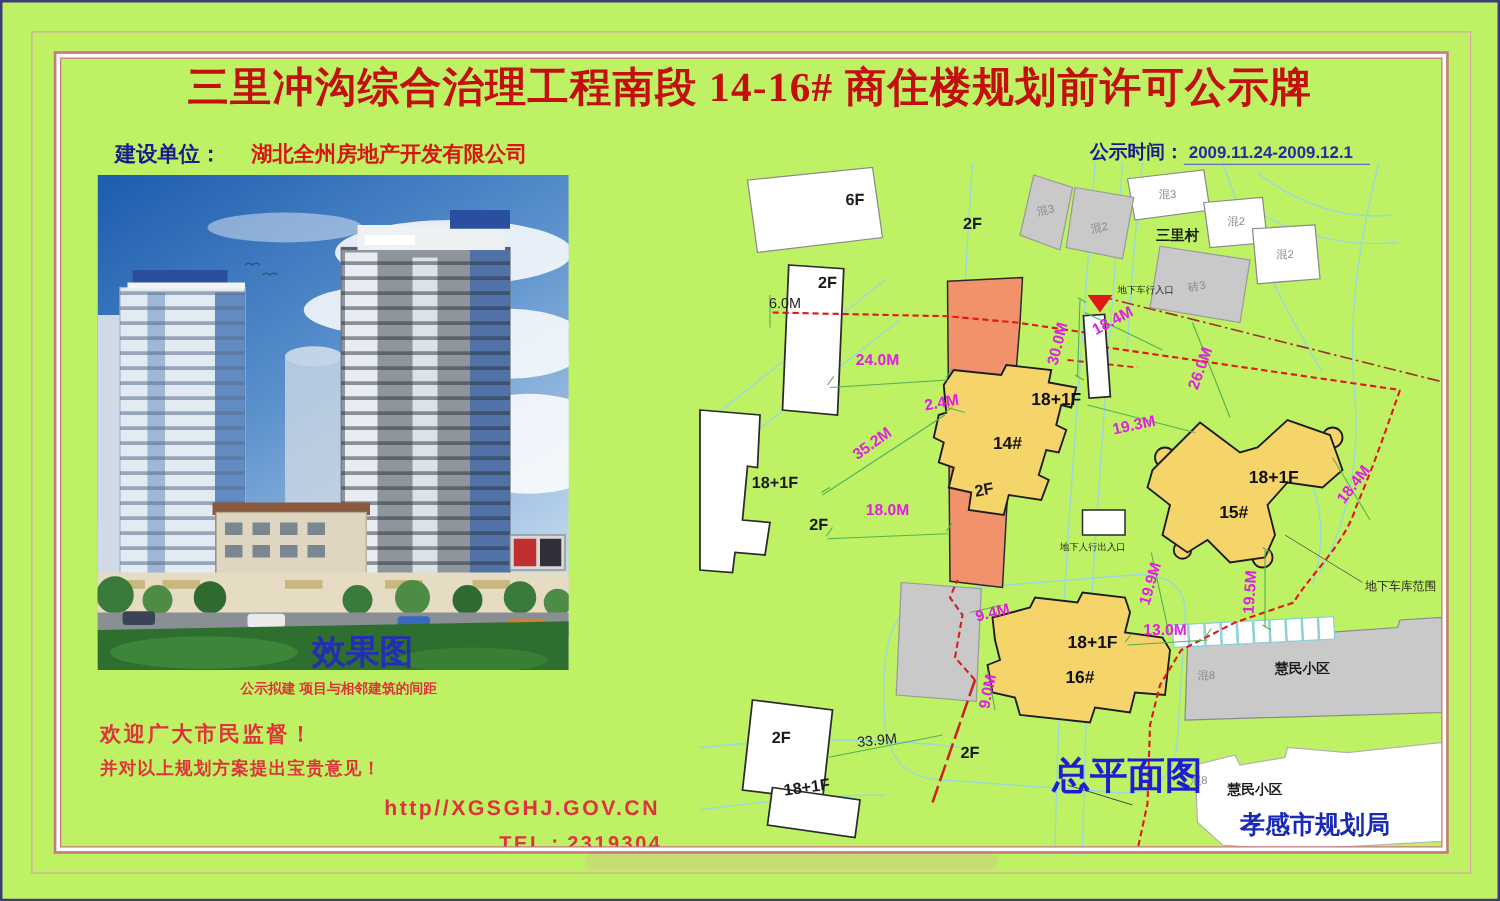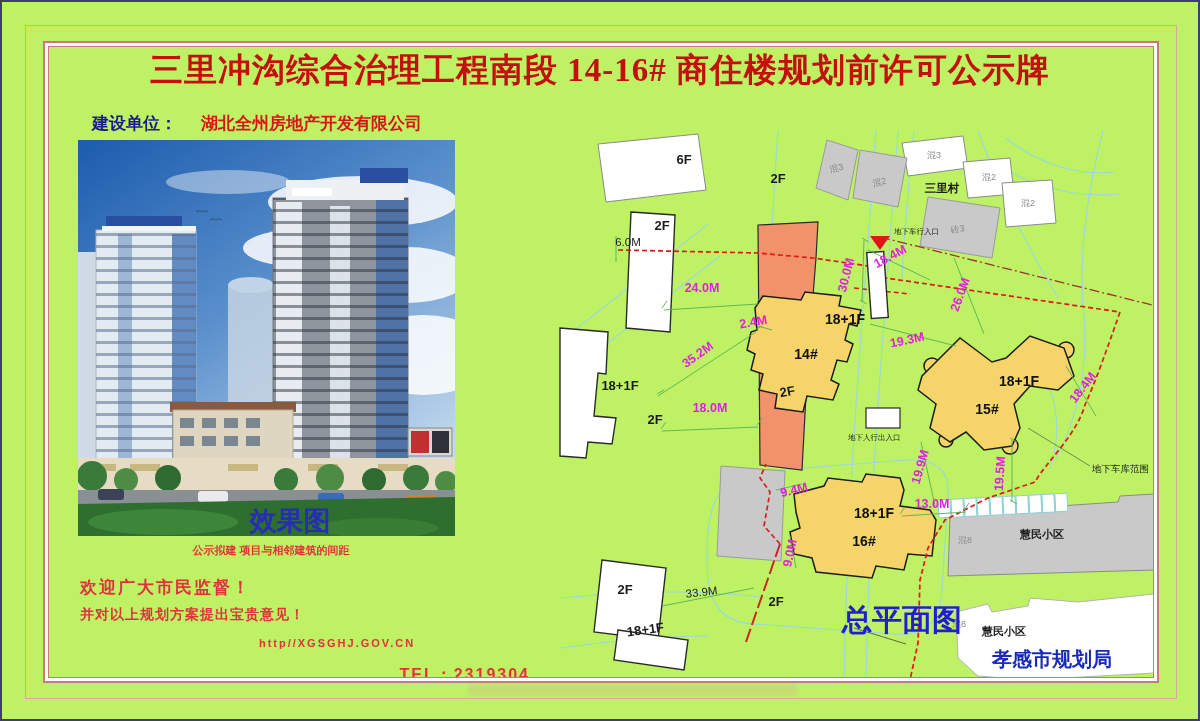--- a/index.html
+++ b/index.html
@@ -21,41 +21,44 @@
   .publish-row{position:absolute;left:872px;top:112px;white-space:nowrap;z-index:5;}
   .publish-label{font-size:15px;font-weight:bold;color:#1a1a8c;}
   .publish-value{font-size:13.5px;font-weight:bold;color:#2a2aa0;
                  border-bottom:1px solid #6a6ac0;padding:0 14px 2px 4px;}
   .photo-wrap{position:absolute;left:78px;top:140px;width:377px;height:396px;}
   .notes{position:absolute;left:80px;top:536px;width:382px;}
   .note-line{position:absolute;left:0;width:382px;color:#e0323c;font-weight:bold;}
   .n0{top:7px;text-align:center;font-size:11px;}
   .n1{top:40px;text-align:left;font-size:17px;letter-spacing:2px;}
   .n2{top:70px;text-align:left;font-size:14px;letter-spacing:1px;}
-  .n3{top:101px;left:66px;text-align:center;font-size:11px;letter-spacing:2px;}
+  .n3{top:101px;left:66px;text-align:right;font-size:17px;letter-spacing:2px;}
   .n4{top:129px;left:68px;text-align:right;font-size:16px;letter-spacing:2px;}
   .plan-wrap{position:absolute;left:558px;top:128px;width:596px;height:558px;}
   .watermark{position:absolute;left:468px;top:683px;width:330px;height:13px;
              background:rgba(222,152,162,.22);border-radius:6px;filter:blur(1px);}
   svg text{font-family:"Liberation Sans",sans-serif;}
 </style>
 </head>
 <body>
 
 <div id="page">
 
   <div class="edge-frame"></div>
   <div class="outer-border"></div>
 
   <div class="title">三里冲沟综合治理工程南段 14-16# 商住楼规划前许可公示牌</div>
 
   <div class="builder-row">
     <span class="builder-label">建设单位：</span><span class="builder-name">湖北全州房地产开发有限公司</span>
   </div>
 
+  <div class="publish-row">
+    <span class="publish-label">公示时间：</span><span class="publish-value">2009.11.24-2009.12.1</span>
+  </div>
 
   <div class="photo-wrap">
     <svg width="377" height="396" viewBox="0 0 377 396">
       <defs>
         <linearGradient id="skyG" x1="0" y1="0" x2="0.6" y2="1">
           <stop offset="0" stop-color="#1c5cae"></stop>
           <stop offset="0.5" stop-color="#5a90cc"></stop>
           <stop offset="1" stop-color="#c2d8ee"></stop>
         </linearGradient>
         <pattern id="floorsL" width="12" height="12" patternUnits="userSpaceOnUse">

